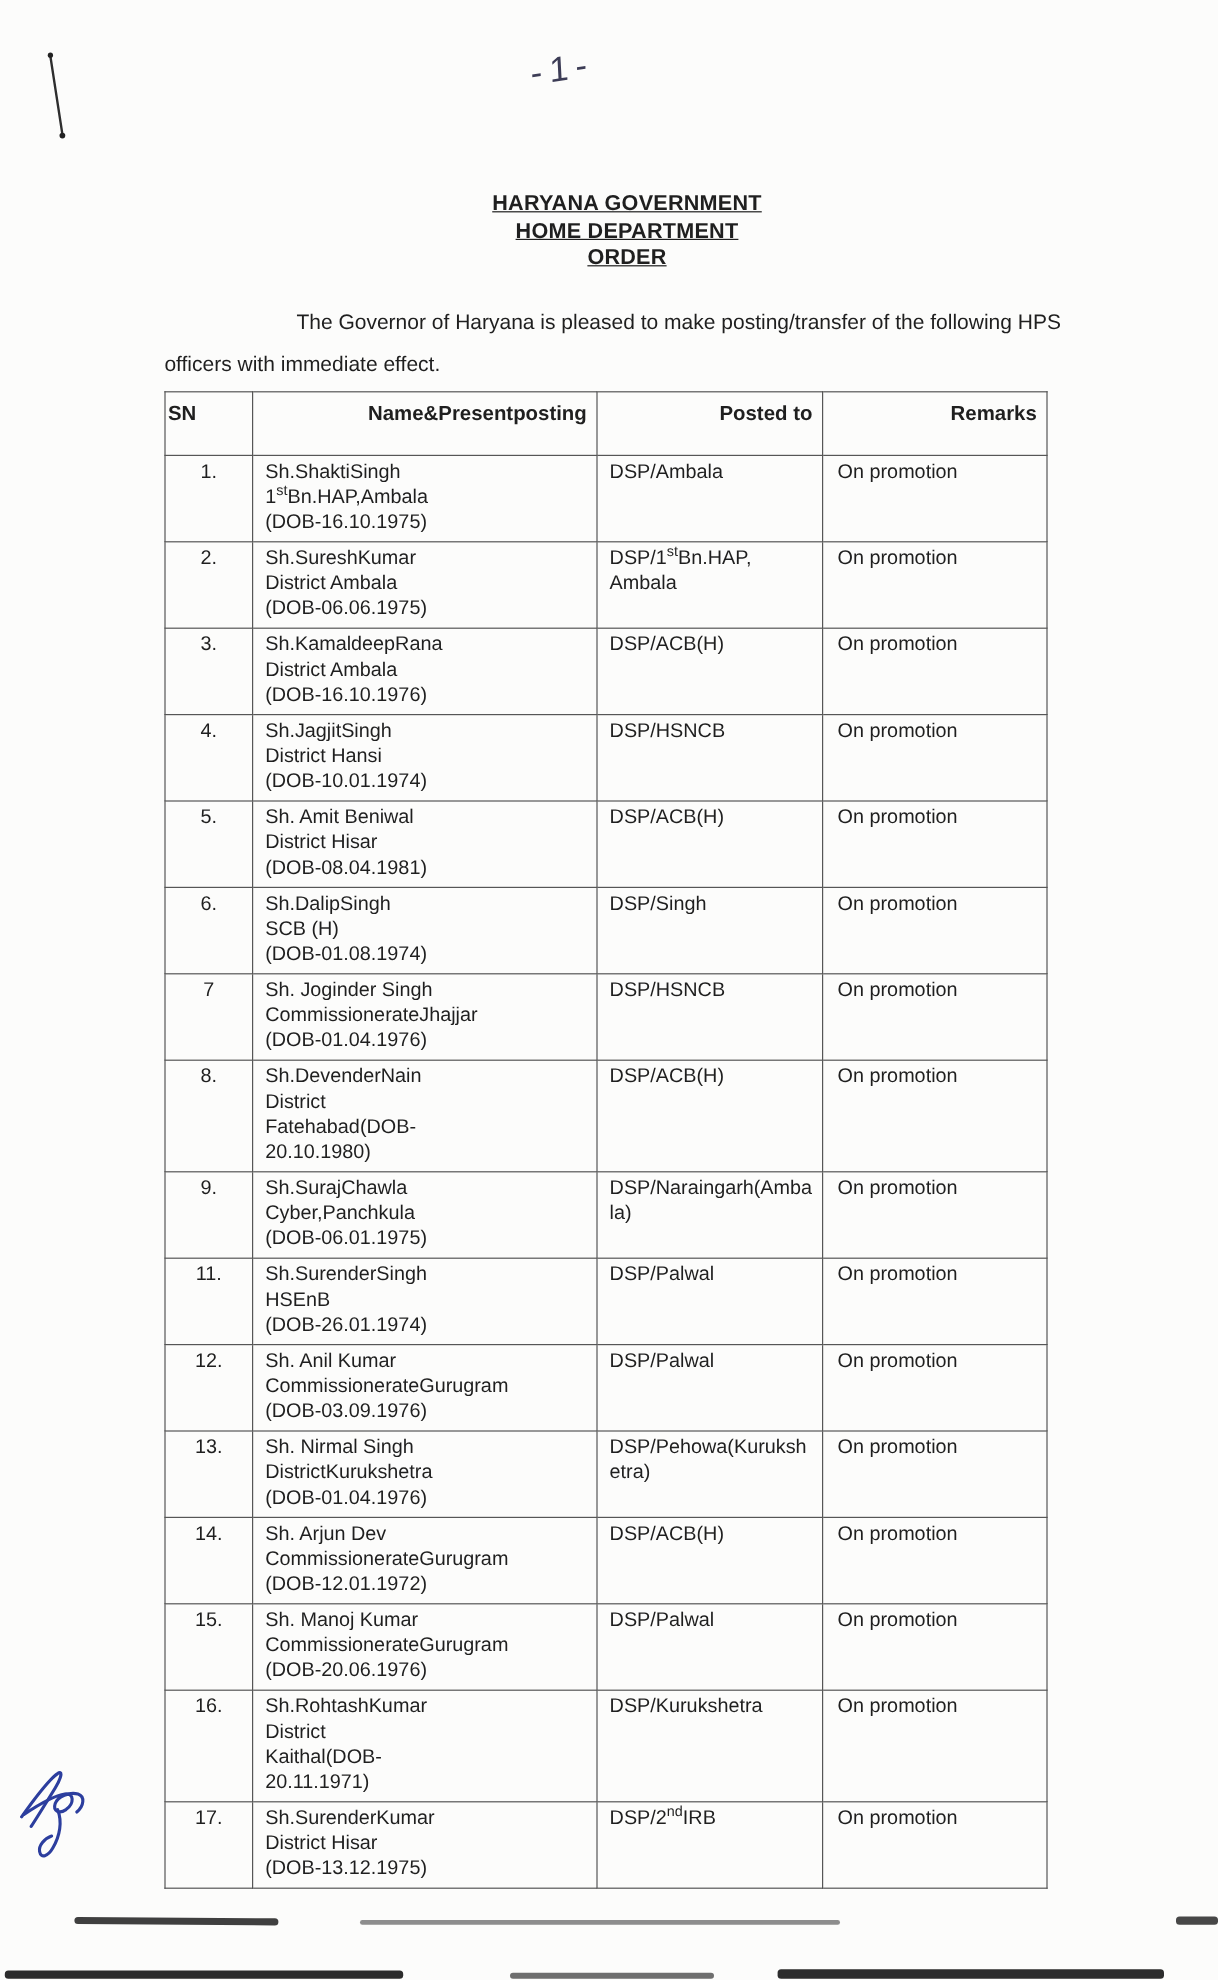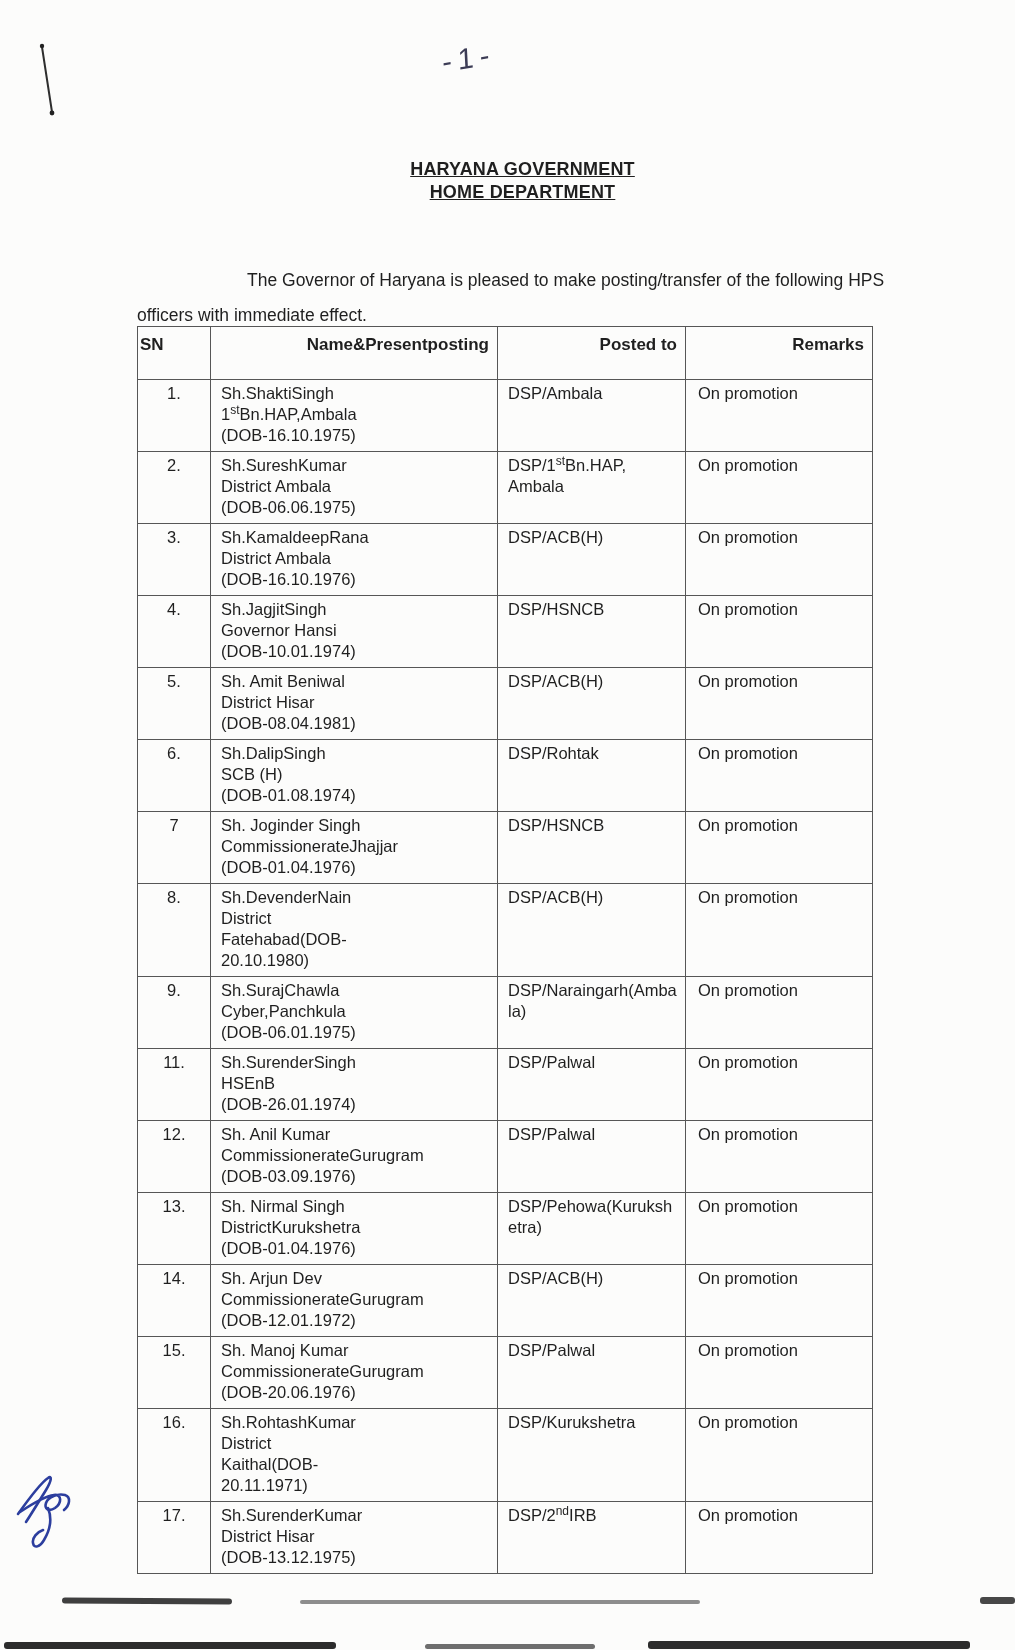--- a/index.html
+++ b/index.html
@@ -26,21 +26,21 @@
   
   .title-block {
     position:absolute; left:30px; top:158px; width:985px;
     text-align:center; font-weight:700; font-size:18px; line-height:22.5px;
     letter-spacing:0.2px;
     text-decoration:underline;
   }
 
   
   .intro {
-    position:absolute; left:137px; top:245px; width:758px;
+    position:absolute; left:137px; top:233px; width:758px;
     font-size:17.5px; line-height:35px; text-indent:110px;
   }
 
   
   .doc-table {
     position:absolute; left:137px; top:326px; width:735px;
     border-collapse:collapse; table-layout:fixed;
     font-size:16.5px;
   }
   .doc-table th, .doc-table td {
@@ -77,20 +77,21 @@
     <line x1="7" y1="5" x2="17" y2="70" stroke="#2e2e2e" stroke-width="2" stroke-linecap="round"></line>
     <circle cx="7" cy="4" r="2.2" fill="#222"></circle>
     <circle cx="17" cy="71" r="2.4" fill="#222"></circle>
   </svg>
 
   <span class="hand-mark">-1-</span>
 
   <div class="title-block">
     <div>HARYANA GOVERNMENT</div>
     <div>HOME DEPARTMENT</div>
+    <div>ORDER</div>
   </div>
 
   <p class="intro">The Governor of Haryana is pleased to make posting/transfer of the following HPS officers with immediate effect.</p>
 
   <table class="doc-table">
     <colgroup>
       <col style="width:73px">
         <col style="width:287px">
         <col style="width:188px">
         <col style="width:187px">
@@ -131,21 +132,21 @@
             <div>District Ambala</div>
             <div>(DOB-16.10.1976)</div>
           </td>
           <td class="posted-cell">DSP/ACB(H)</td>
           <td class="remarks-cell">On promotion</td>
         </tr>
         <tr>
           <td class="sn-cell">4.</td>
           <td>
             <div>Sh.JagjitSingh</div>
-            <div>Governor Hansi</div>
+            <div>District Hansi</div>
             <div>(DOB-10.01.1974)</div>
           </td>
           <td class="posted-cell">DSP/HSNCB</td>
           <td class="remarks-cell">On promotion</td>
         </tr>
         <tr>
           <td class="sn-cell">5.</td>
           <td>
             <div>Sh. Amit Beniwal</div>
             <div>District Hisar</div>
@@ -154,21 +155,21 @@
           <td class="posted-cell">DSP/ACB(H)</td>
           <td class="remarks-cell">On promotion</td>
         </tr>
         <tr>
           <td class="sn-cell">6.</td>
           <td>
             <div>Sh.DalipSingh</div>
             <div>SCB (H)</div>
             <div>(DOB-01.08.1974)</div>
           </td>
-          <td class="posted-cell">DSP/Rohtak</td>
+          <td class="posted-cell">DSP/Singh</td>
           <td class="remarks-cell">On promotion</td>
         </tr>
         <tr>
           <td class="sn-cell">7</td>
           <td>
             <div>Sh. Joginder Singh</div>
             <div>CommissionerateJhajjar</div>
             <div>(DOB-01.04.1976)</div>
           </td>
           <td class="posted-cell">DSP/HSNCB</td>

